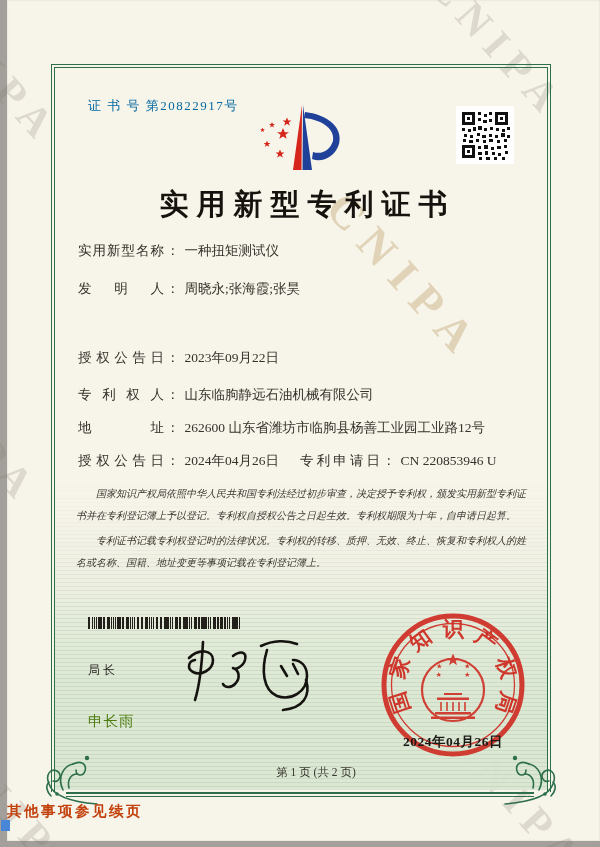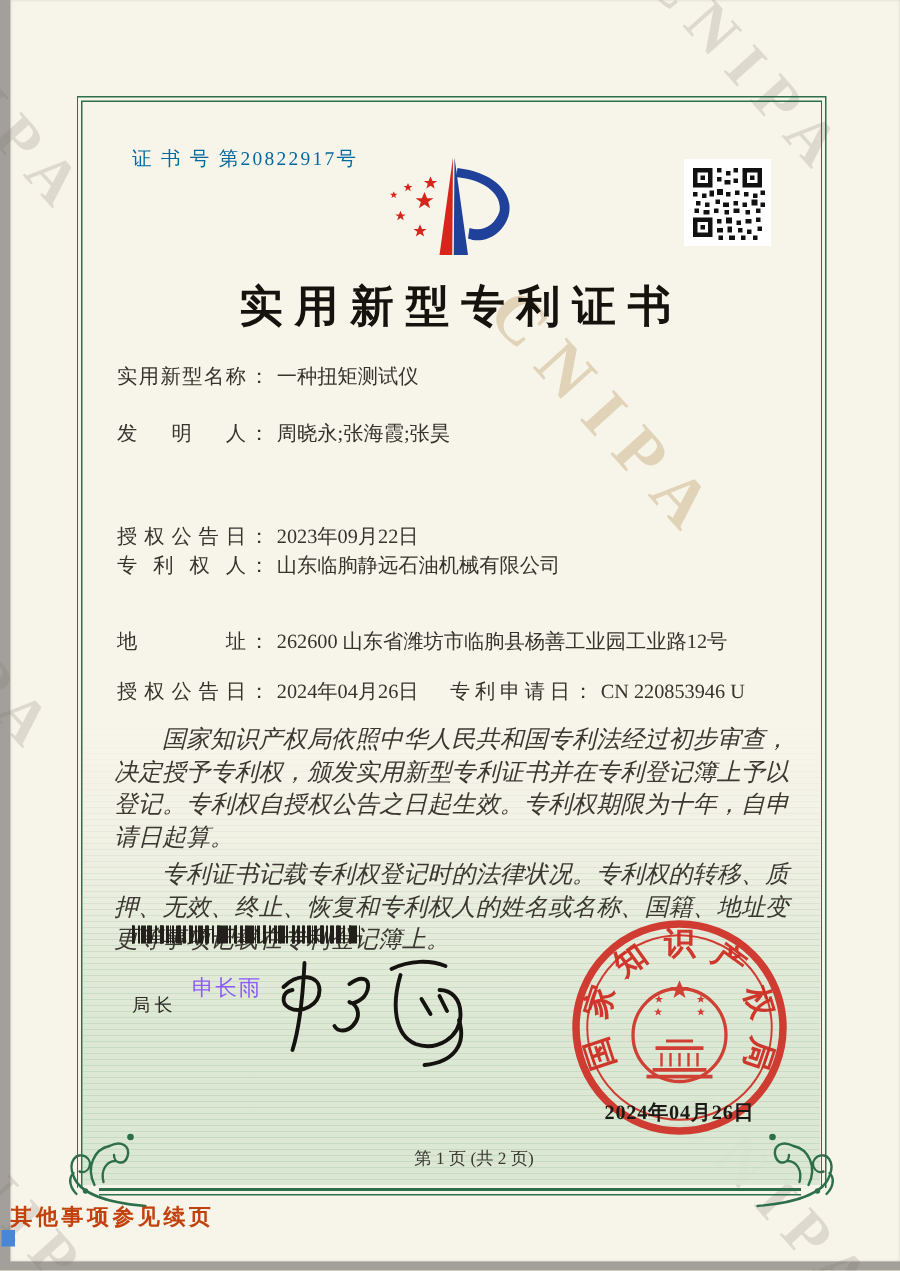--- a/index.html
+++ b/index.html
@@ -44,32 +44,32 @@
     font-size:29px;font-weight:bold;letter-spacing:8px;text-indent:8px;color:#16130f;
   }
   .row{position:absolute;left:71px;width:470px;font-size:13.5px;color:#36322c;white-space:nowrap;}
   .row .lbl{display:inline-block;width:86px;text-align:justify;text-align-last:justify;}
   .row .colon{display:inline-block;margin:0 5px 0 2px;}
   .row .pair2{position:absolute;left:222px;top:0;}
   .row .lbl2{display:inline-block;width:80px;text-align:justify;text-align-last:justify;}
   .paras{position:absolute;left:69px;top:483px;width:450px;}
   .paras p{
     margin:0;text-indent:2em;text-align:justify;
-    font-size:16px;line-height:21.5px;color:#3b3731;font-style:italic;
+    font-size:10px;line-height:21.5px;color:#3b3731;font-style:italic;
   }
   .paras p + p{margin-top:4px;}
   .barcode{
     position:absolute;left:81px;top:617px;width:152px;height:12px;
     background-image:
       repeating-linear-gradient(90deg,#23201c 0 1.6px,transparent 1.6px 3.8px),
       repeating-linear-gradient(90deg,#23201c 0 1px,transparent 1px 6.3px),
       repeating-linear-gradient(90deg,#23201c 0 2.2px,transparent 2.2px 9.7px);
   }
   .sig-title{position:absolute;left:81px;top:662px;font-size:12px;letter-spacing:3px;color:#2b2723;}
-  .sig-name{position:absolute;left:81px;top:649px;font-size:14.5px;letter-spacing:1px;color:#8b5cf6;margin-left:40px;}
+  .sig-name{position:absolute;left:81px;top:712px;font-size:14.5px;letter-spacing:1px;color:#4d7c0f;}
   .signature{position:absolute;left:168px;top:636px;}
   .seal{position:absolute;left:371px;top:610px;}
   .pageinfo{position:absolute;left:0;right:0;top:765px;text-align:center;font-size:11.5px;color:#3b3731;margin-left:25px;}
   .bline{
     position:absolute;left:59px;top:792px;width:468px;height:5px;box-sizing:border-box;
     border-top:2px solid #2d6f4a;border-bottom:1.5px solid #2d6f4a;
   }
   .flourish{position:absolute;}
   .fl-left{left:36px;top:744px;}
   .fl-right{left:496px;top:744px;transform:scaleX(-1);}
@@ -178,21 +178,21 @@
 
   <div class="row" style="top:242px">
     <span class="lbl">实用新型名称</span><span class="colon">：</span><span>一种扭矩测试仪</span>
   </div>
   <div class="row" style="top:280px">
     <span class="lbl">发明人</span><span class="colon">：</span><span>周晓永;张海霞;张昊</span>
   </div>
   <div class="row" style="top:349px">
     <span class="lbl">授权公告日</span><span class="colon">：</span><span>2023年09月22日</span>
   </div>
-  <div class="row" style="top:368px">
+  <div class="row" style="top:386px">
     <span class="lbl">专利权人</span><span class="colon">：</span><span>山东临朐静远石油机械有限公司</span>
   </div>
   <div class="row" style="top:419px">
     <span class="lbl">地址</span><span class="colon">：</span><span>262600 山东省潍坊市临朐县杨善工业园工业路12号</span>
   </div>
   <div class="row" style="top:452px">
     <span class="lbl">授权公告日</span><span class="colon">：</span><span>2024年04月26日</span>
     <span class="pair2">
       <span class="lbl2">专利申请日</span><span class="colon">：</span><span>CN 220853946 U</span>
     </span>

